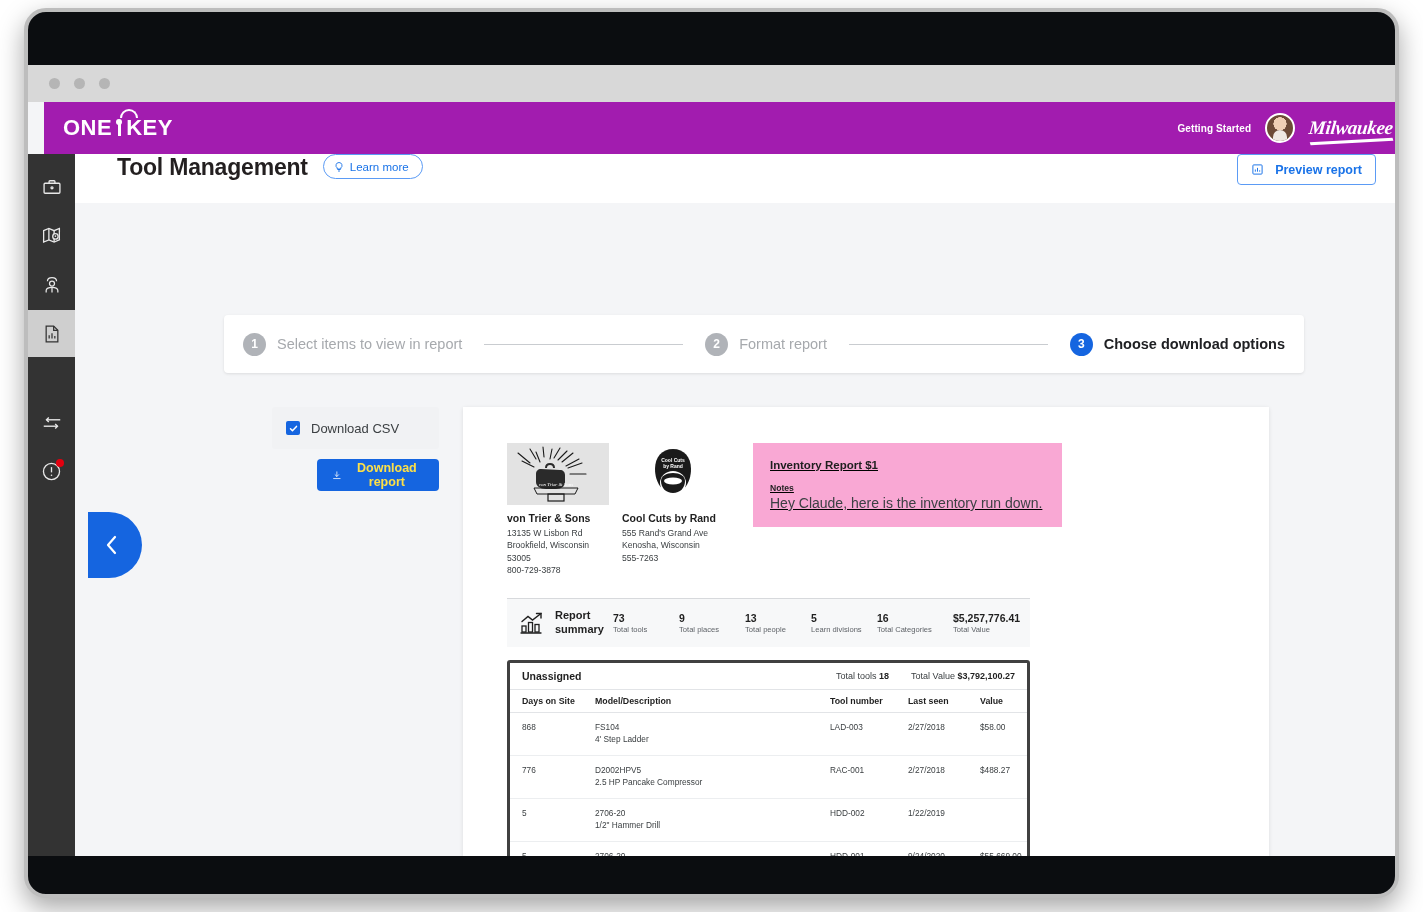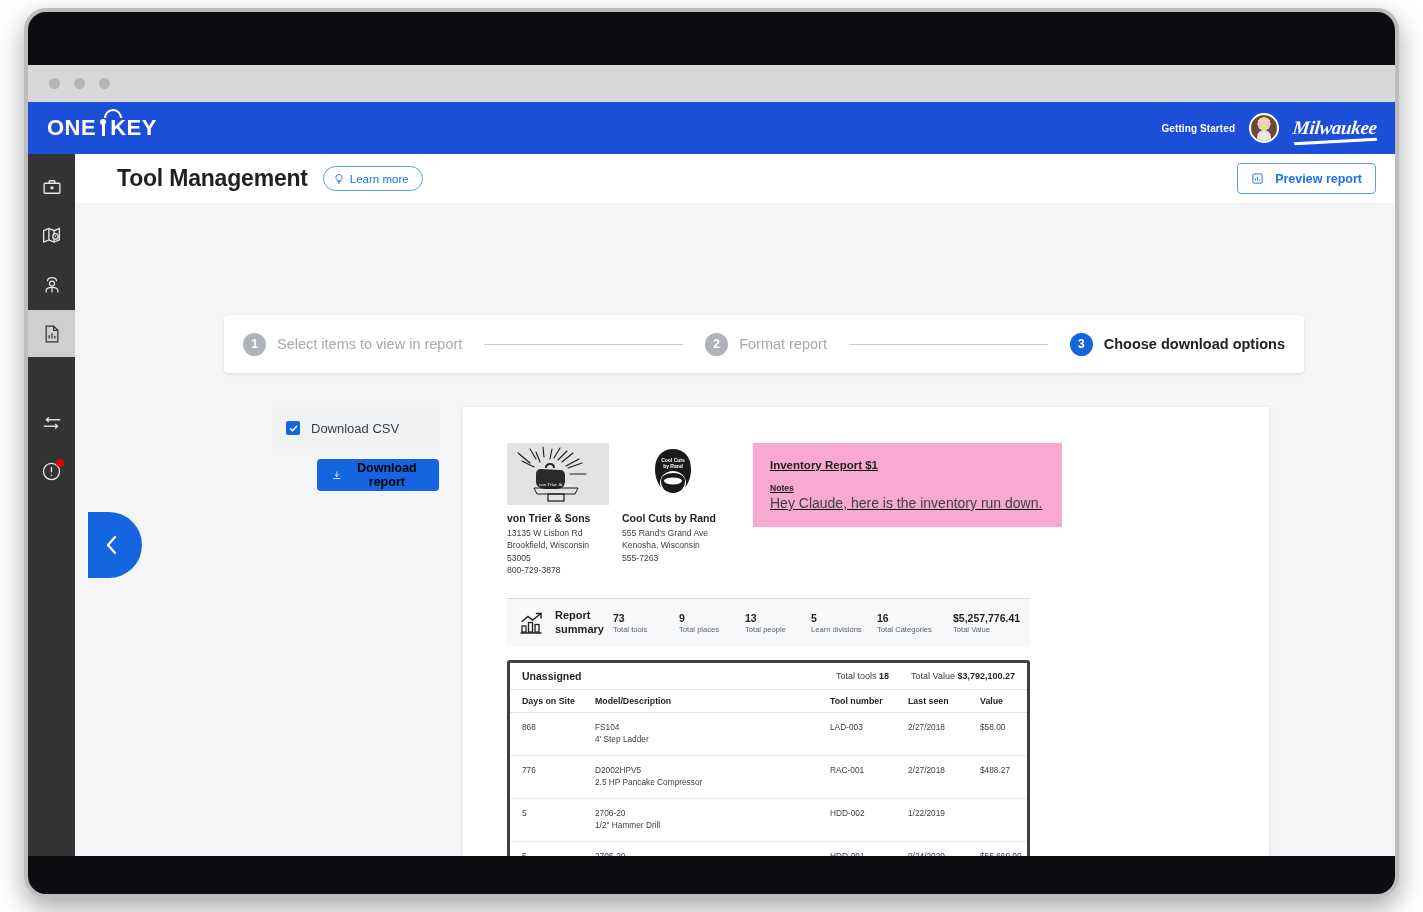--- a/index.html
+++ b/index.html
@@ -35,23 +35,23 @@
   
   #app-viewport {
     position: absolute; left: 0; top: 90px;
     width: 1371px; height: 754px;
     background: #f4f5f7;
     overflow: hidden;
   }
 
   
   #brand-bar {
-    position: absolute; left: 0; top: 0;
+    position: absolute; left: 16px; top: 0;
     width: 1371px; height: 52px;
-    background: #1d4ed8;
+    background: #a21caf;
     display: flex; align-items: center;
   }
   #onekey-logo {
     margin-left: 19px;
     display: flex; align-items: flex-end; position: relative;
     color: #ffffff; font-weight: bold; font-size: 22px;
     letter-spacing: .5px; line-height: 1;
   }
   #onekey-logo .wifi-arc {
     position: absolute; left: 57px; top: -8px; width: 18px; height: 9px;
@@ -122,21 +122,21 @@
     align-items: center; justify-content: center; cursor: pointer;
     z-index: 30;
   }
   #collapse-handle svg { margin-left: -6px; }
 
   
   #page-header {
     position: absolute; left: 47px; top: 52px;
     width: 1324px; height: 49px;
     background: #ffffff;
-    display: flex; align-items: center;
+    display: flex; 
   }
   #page-title {
     margin-left: 42px; font-size: 23px; font-weight: bold; color: #231f20;
     letter-spacing: -.2px;
   }
   #learn-more-btn {
     margin-left: 15px; height: 25px; padding: 0 13px 0 9px;
     border: 1px solid #5b9bf5; border-radius: 13px;
     display: flex; align-items: center; gap: 5px;
     color: #1a73e8; font-size: 11.5px; background: #fff; cursor: pointer;
@@ -189,21 +189,21 @@
     margin-bottom: 10px; cursor: pointer;
   }
   .checkbox {
     width: 14px; height: 14px; border-radius: 2px; background: #1565e0;
     display: flex; align-items: center; justify-content: center; margin-right: 11px;
   }
   .opt-label { font-size: 13px; color: #3c4043; }
   #download-report-btn {
     margin-top: 7px; margin-left: 45px;
     height: 32px; padding: 0 15px; background: #1565e0;
-    border: none; border-radius: 4px; color: #000000;
+    border: none; border-radius: 4px; color: #fde047;
     font-size: 12.5px; font-weight: bold;
     display: flex; align-items: center; gap: 8px; cursor: pointer;
     font-family: "Liberation Sans", sans-serif;
   }
 
   
   #report-sheet {
     position: absolute; left: 388px; top: 204px;
     width: 806px; height: 450px;
     background: #ffffff;

